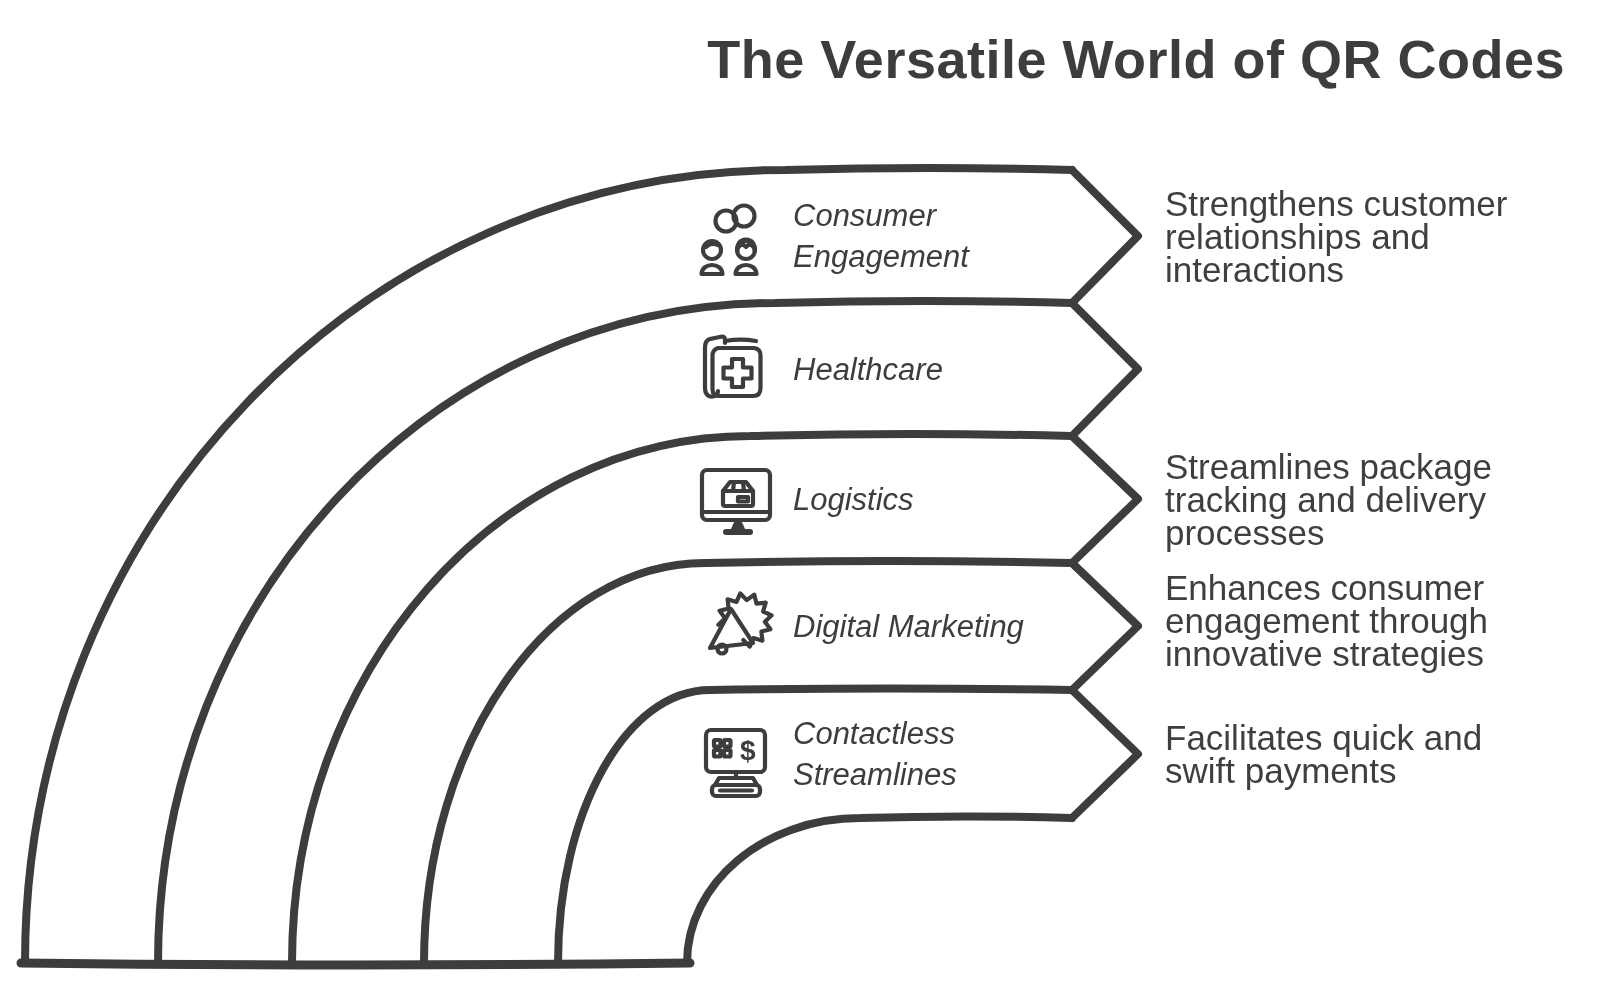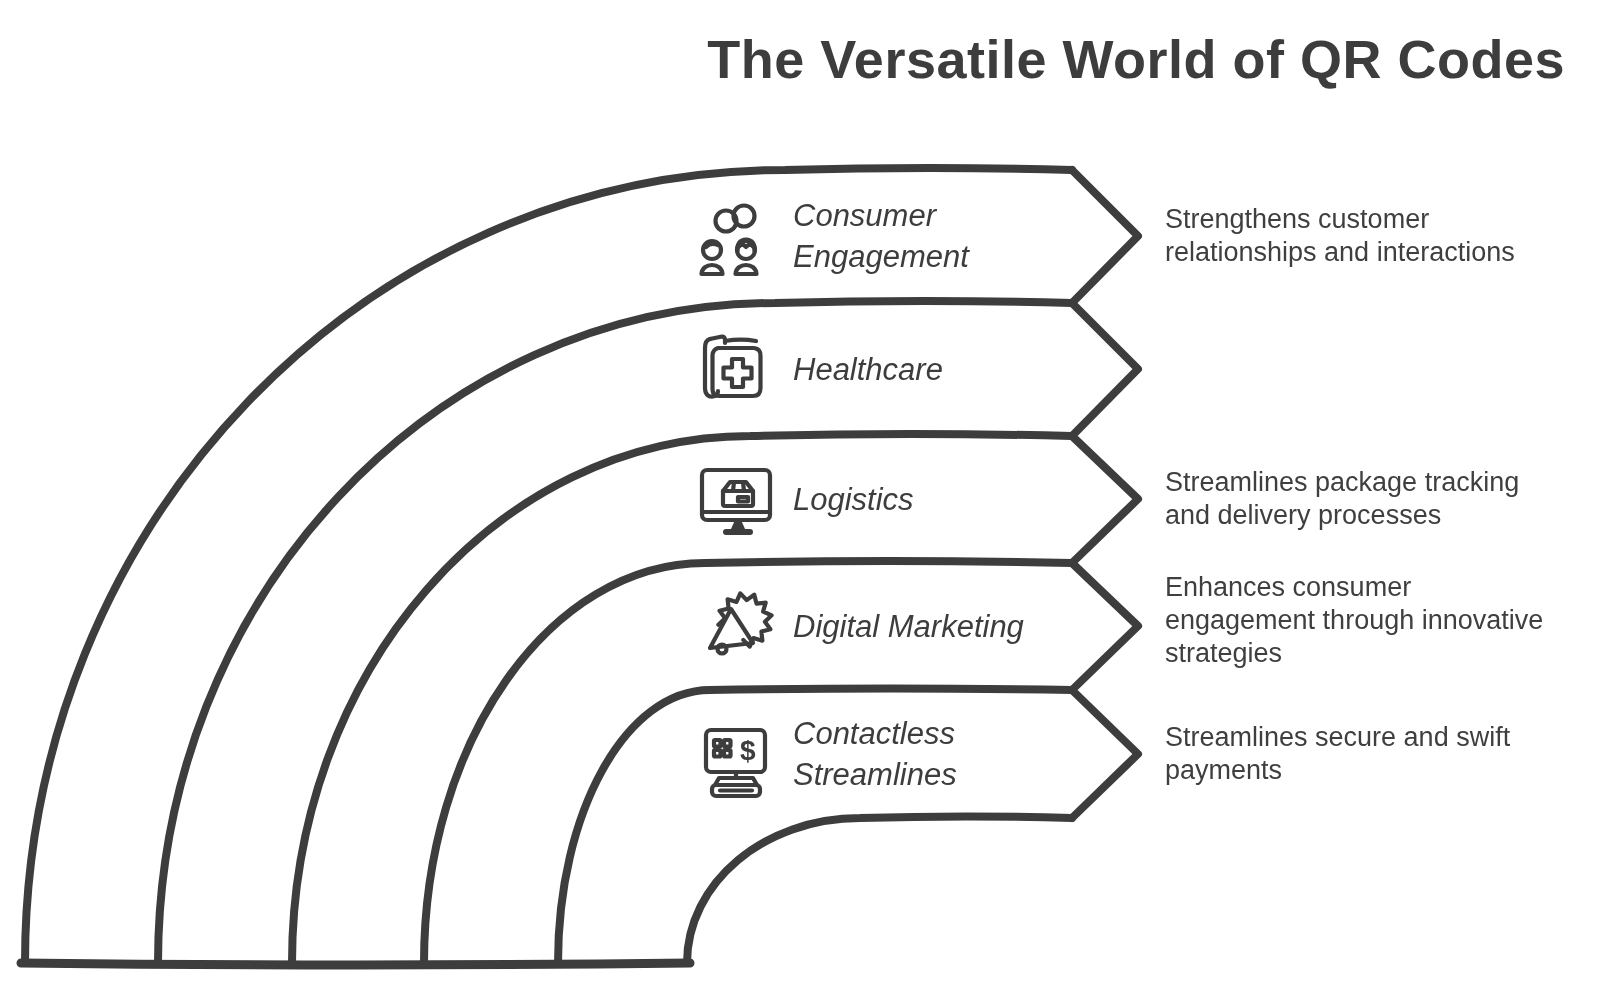--- a/index.html
+++ b/index.html
@@ -16,21 +16,21 @@
   .band-icon{position:absolute;width:80px;height:80px;}
   .band-icon svg{display:block;width:80px;height:80px;}
   .band-icon .ln{fill:none;stroke:#3d3d3d;stroke-width:4.2;stroke-linecap:round;stroke-linejoin:round;}
   .band-icon .fl{fill:#3d3d3d;stroke:none;}
   .band-label{
     position:absolute;left:793px;max-width:280px;transform:translateY(-50%);
     font-size:31px;line-height:41px;color:#3d3d3d;font-style:italic;
   }
   .band-desc{
     position:absolute;left:1165px;width:385px;transform:translateY(-50%);
-    font-size:27px;line-height:33px;color:#3f3f3f;
+    font-size:35px;line-height:33px;color:#3f3f3f;
   }
 </style>
 </head>
 <body>
 
 <div class="canvas">
 
   <div class="title">The Versatile World of QR Codes</div>
 
   <svg class="fan" width="1600" height="988" viewBox="0 0 1600 988">
@@ -104,15 +104,15 @@
       <rect class="ln" x="14" y="28" width="6.5" height="6.5" rx="1"></rect>
       <rect class="ln" x="24" y="28" width="6.5" height="6.5" rx="1"></rect>
       <text x="40" y="38" font-size="28" font-weight="bold" fill="#3d3d3d" font-family="Liberation Sans, sans-serif">$</text>
       <path class="ln" d="M36 50 V56"></path>
       <path class="ln" d="M19 56 H53 L57 63 H15 Z"></path>
       <rect class="ln" x="12" y="63" width="48" height="11" rx="4"></rect>
       <path class="ln" d="M20 68.5 H52"></path>
     </svg>
   </div>
   <div class="band-label" style="top:754px">Contactless Streamlines</div>
-  <div class="band-desc" style="top:754px">Streamlines secure and swift payments</div>
+  <div class="band-desc" style="top:754px">Facilitates quick and swift payments</div>
 
 </div>
 
 </body></html>

